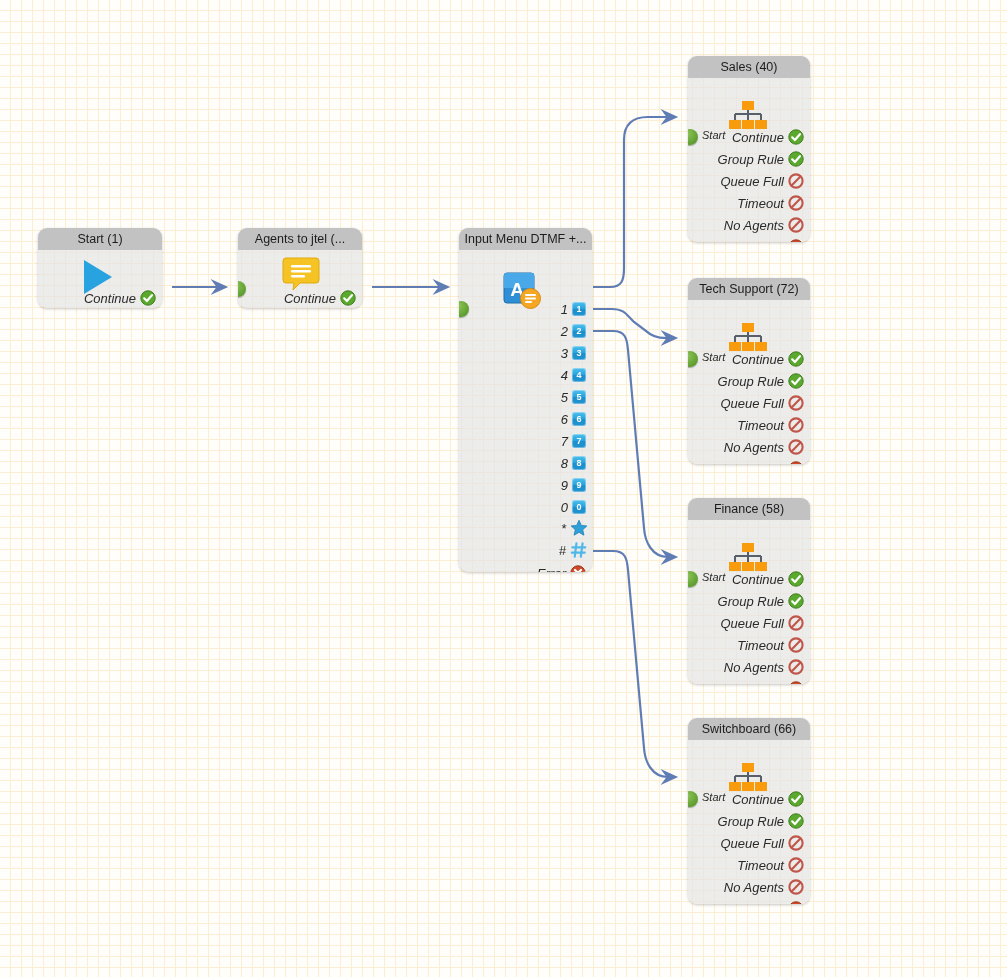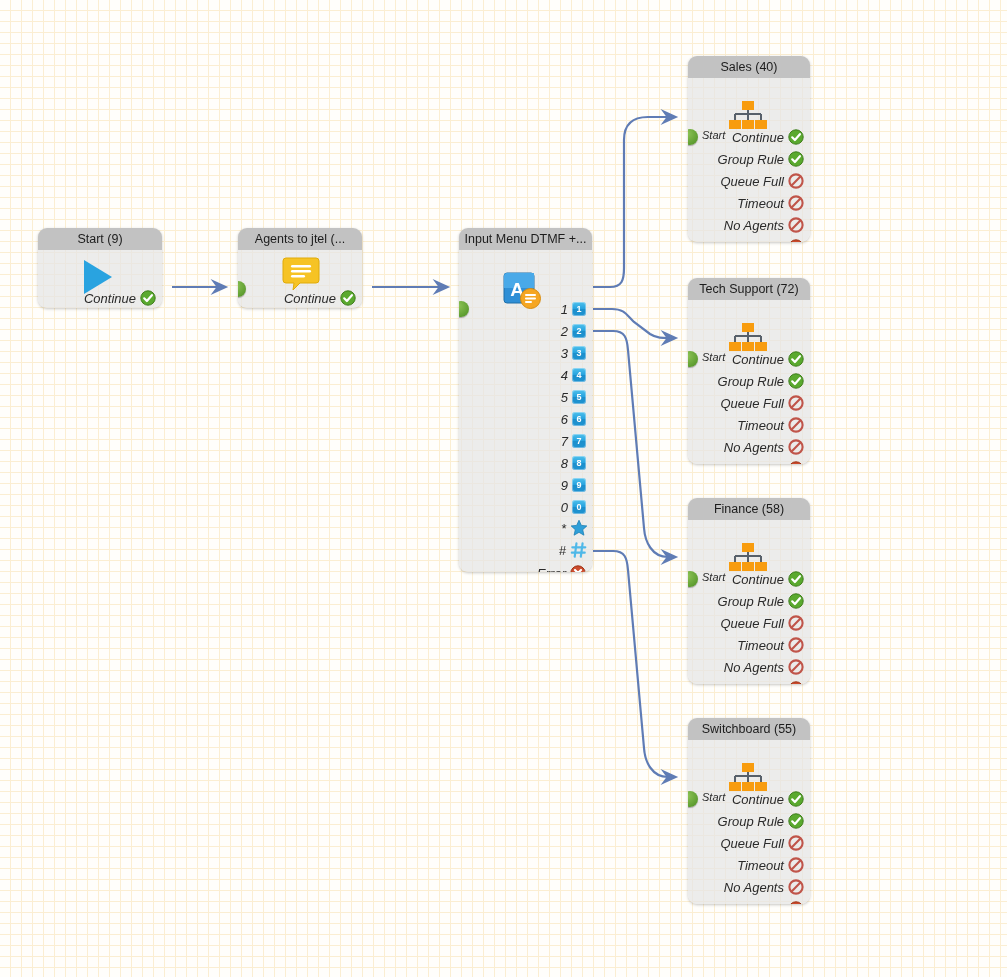--- a/index.html
+++ b/index.html
@@ -102,21 +102,21 @@
       <path d="M172,287 L226,287"></path>
       <path d="M372,287 L448,287"></path>
       <path d="M593,287 L610,287 C622,287 624,280 624,268 L624,140 C624,124 632,117 648,117 L676,117"></path>
       <path d="M593,309 L612,309 C624,309 626,314 634,322 L650,334 C658,339 664,338 676,338"></path>
       <path d="M593,331 L613,331 C625,331 627,338 628,350 L644,528 C645,542 652,557 668,557 L676,557"></path>
       <path d="M593,551 L613,551 C625,551 627,558 628,570 L644,748 C645,762 652,777 668,777 L676,777"></path>
     </g>
   </svg>
 
   <div class="node" style="left:38px;top:228px;width:124px;height:80px;">
-    <div class="node-header">Start (9)</div>
+    <div class="node-header">Start (1)</div>
     <div class="node-body" style="height:58px;">
       <div class="node-icon" style="left:46px;top:10px;">
         <div class="play-tri"></div>
       </div>
       <div class="port-row" style="top:40px;">
         <span class="port-label">Continue</span>
         <svg class="glyph" viewBox="0 0 16 16">
           <circle cx="8" cy="8" r="7.2" fill="#5aa92e" stroke="#3f7d1d" stroke-width="1"></circle>
           <path d="M4.2,8.3 L6.9,11 L11.9,5.2" fill="none" stroke="#ffffff" stroke-width="2.2" stroke-linecap="round" stroke-linejoin="round"></path>
         </svg>
@@ -422,21 +422,21 @@
         <span class="port-label">Error</span>
         <svg class="glyph" viewBox="0 0 16 16">
           <circle cx="8" cy="8" r="7.2" fill="#cc4b2c" stroke="#9e3518" stroke-width="1"></circle>
           <path d="M5,5 L11,11 M11,5 L5,11" stroke="#fff" stroke-width="2.2" stroke-linecap="round"></path>
         </svg>
       </div>
     </div>
   </div>
 
   <div class="node" style="left:688px;top:718px;width:122px;height:186px;">
-    <div class="node-header">Switchboard (55)</div>
+    <div class="node-header">Switchboard (66)</div>
     <div class="node-body" style="height:164px;">
       <div class="port-in" style="left:-6px;top:51px;"></div>
       <span class="start-label" style="left:14px;top:51px;">Start</span>
       <div class="node-icon" style="left:40px;top:22px;">
         <svg width="40" height="32" viewBox="0 0 40 32">
           <rect x="14" y="1" width="12" height="9" fill="#f89c0e"></rect>
           <rect x="1" y="20" width="12" height="9" fill="#f89c0e"></rect>
           <rect x="14" y="20" width="12" height="9" fill="#f89c0e"></rect>
           <rect x="27" y="20" width="12" height="9" fill="#f89c0e"></rect>
           <g stroke="#57606a" stroke-width="2" fill="none">

